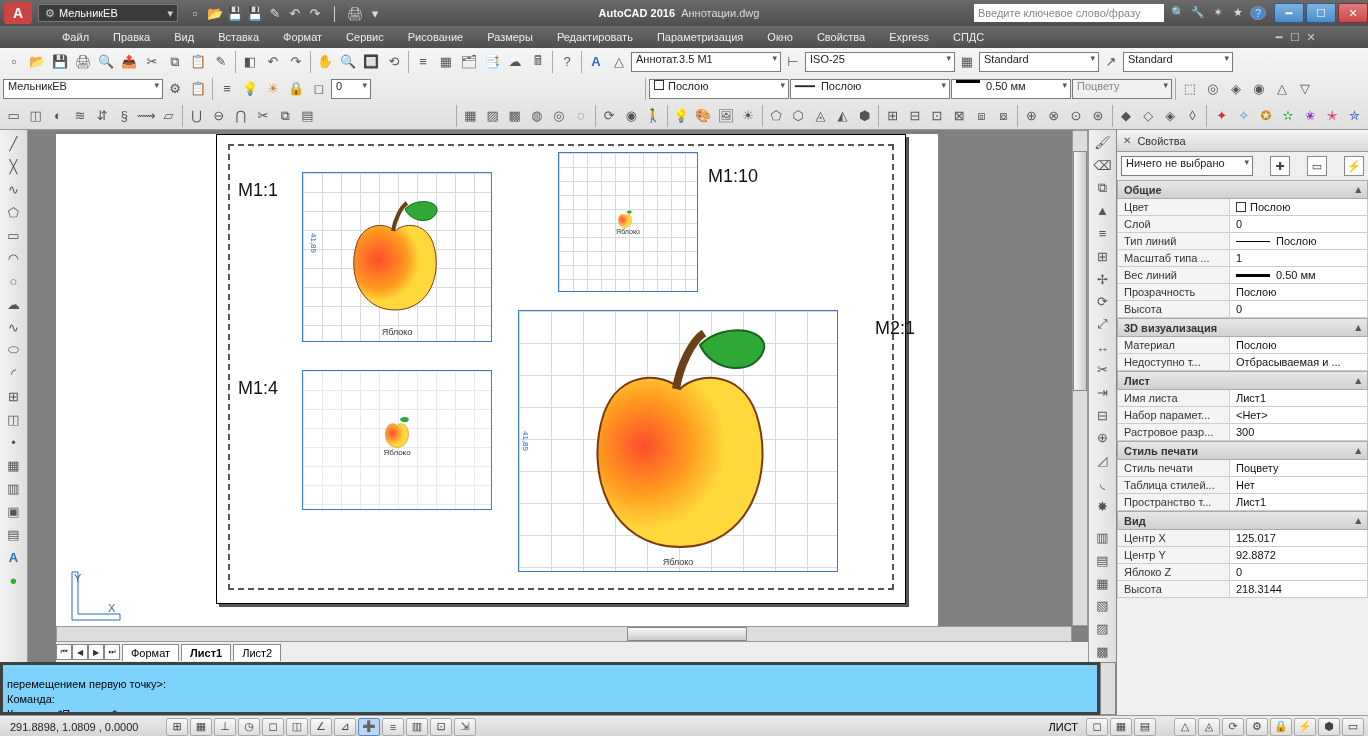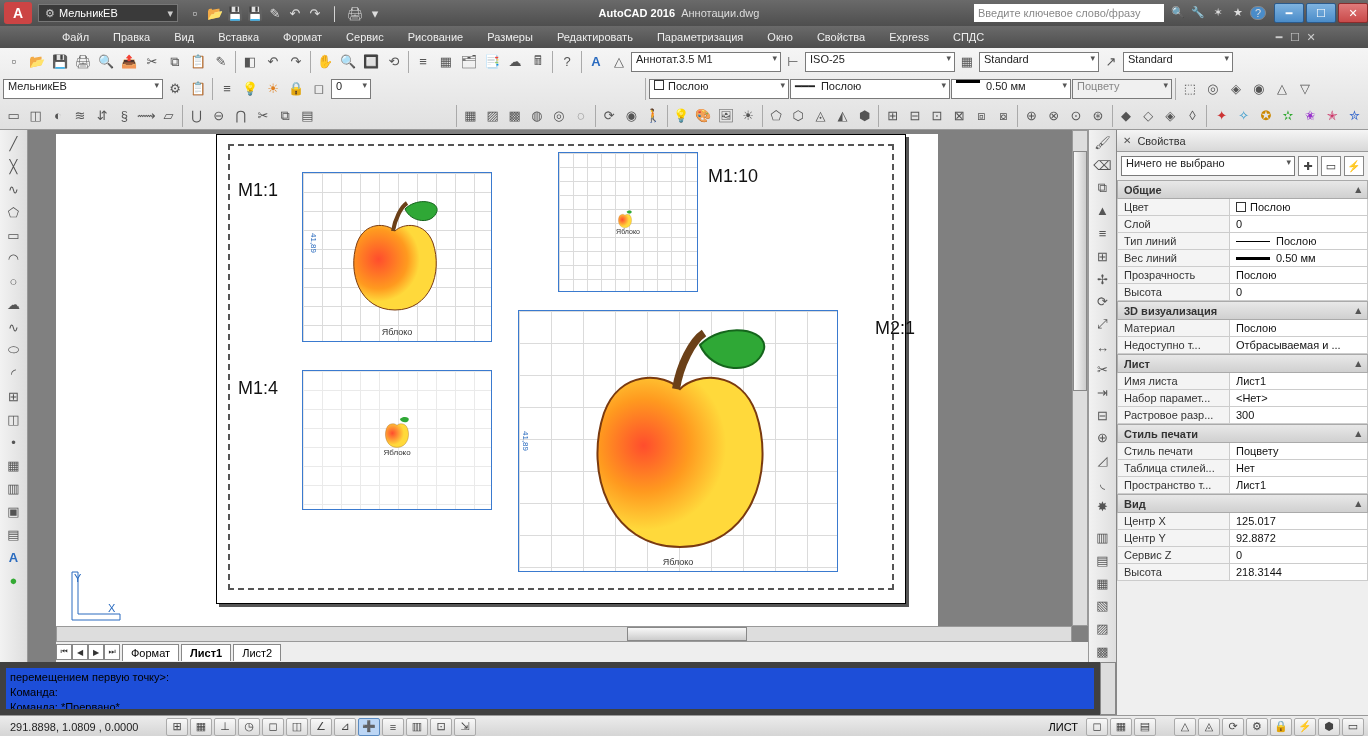--- a/index.html
+++ b/index.html
@@ -48,30 +48,30 @@
 .tab{border:1px solid #888;border-bottom:none;padding:1px 8px;background:#fff;margin-left:2px;height:17px;display:flex;align-items:center;position:relative}
 .tab.active{background:#fff;font-weight:bold}
 .hscroll{position:absolute;bottom:20px;left:28px;right:16px;height:16px;background:#ddd;border:1px solid #999;display:flex}
 .hscroll .thumb{width:120px;background:linear-gradient(#f8f8f8,#ccc);border:1px solid #888;margin-left:570px}
 .vscroll{position:absolute;right:0;top:0;bottom:36px;width:16px;background:#ddd;border:1px solid #999}
 .vscroll .thumb{height:240px;background:linear-gradient(90deg,#f8f8f8,#ccc);border:1px solid #888;margin-top:20px}
 .rtb{width:28px;background:linear-gradient(90deg,#f2f2f2,#dedede);border-left:1px solid #999;display:flex;flex-direction:column;align-items:center;padding-top:2px;gap:1px}
 .props{width:252px;background:#efefef;border-left:1px solid #888;display:flex;flex-direction:column}
 .props-title{height:22px;background:linear-gradient(#f5f5f5,#d8d8d8);border-bottom:1px solid #999;display:flex;align-items:center;padding:0 6px;font-weight:normal;color:#333}
 .props-title::before{content:"✕";margin-right:6px;color:#555;font-size:10px}
-.props-sel{padding:4px;display:flex;gap:3px;align-items:center}
+.props-sel{padding:4px;display:flex;gap:17px;align-items:center}
 .props-sel .combo{flex:1}
 .props-sel .ico{width:20px;height:20px;border:1px solid #888;display:flex;align-items:center;justify-content:center;background:#fff;font-size:11px;color:#444}
 .cat{background:linear-gradient(#e8e8e8,#d0d0d0);border:1px solid #aaa;padding:2px 6px;font-weight:bold;color:#333;display:flex;align-items:center}
 .cat::after{content:"▴";margin-left:auto;color:#555}
 .prow{display:flex;border:1px solid #ccc;border-top:none}
 .prow .k{width:112px;padding:2px 6px;background:#f4f4f4;color:#333;border-right:1px solid #ccc;overflow:hidden;white-space:nowrap;text-overflow:ellipsis}
 .prow .v{flex:1;padding:2px 6px;background:#fff;color:#111;display:flex;align-items:center}
 .cmdarea{height:53px;display:flex}
-.cmdlog{flex:1;background:#1d4ed8;border:6px solid #404040;font-family:Consolas,monospace;font-size:12px;padding:2px 4px;color:#000;line-height:15px;overflow:hidden}
+.cmdlog{flex:1;background:#7dd3fc;border:3px solid #404040;font-family:Consolas,monospace;font-size:12px;padding:12px 4px;color:#000;line-height:15px;overflow:hidden}
 .cmdscrl{width:16px;background:#ddd;border:1px solid #888}
 .propslice{width:252px;background:#efefef;border-left:1px solid #888}
 .status{height:22px;background:linear-gradient(#ececec,#d4d4d4);border-top:1px solid #999;display:flex;align-items:center;padding:0 4px;gap:2px}
 .status .coords{min-width:160px;color:#222;padding:0 6px}
 .sbtn{width:22px;height:18px;border:1px solid #aaa;background:linear-gradient(#f8f8f8,#ddd);display:flex;align-items:center;justify-content:center;color:#444;font-size:11px;border-radius:2px}
 .sbtn.active{background:#bcd6f5;border-color:#5a8ac0}
 .status .spacer{flex:1}
 .apple{position:absolute}
 .apple svg{display:block}
 .dim{position:absolute;font-size:8px;color:#2a6bbf}
@@ -477,20 +477,26 @@
             </div>
           </div>
           <div class="prow">
             <div class="k">Тип линий</div>
             <div class="v">
               <span style="display: inline-block; width: 34px; height: 1px; background: rgb(0, 0, 0); margin-right: 6px;"></span>
               <span>Послою</span>
             </div>
           </div>
           <div class="prow">
+            <div class="k">Масштаб типа ...</div>
+            <div class="v">
+              <span>1</span>
+            </div>
+          </div>
+          <div class="prow">
             <div class="k">Вес линий</div>
             <div class="v">
               <span style="display: inline-block; width: 34px; height: 3px; background: rgb(0, 0, 0); margin-right: 6px;"></span>
               <span>0.50 мм</span>
             </div>
           </div>
           <div class="prow">
             <div class="k">Прозрачность</div>
             <div class="v">
               <span>Послою</span>
@@ -568,21 +574,21 @@
               <span>125.017</span>
             </div>
           </div>
           <div class="prow">
             <div class="k">Центр Y</div>
             <div class="v">
               <span>92.8872</span>
             </div>
           </div>
           <div class="prow">
-            <div class="k">Сервис Z</div>
+            <div class="k">Яблоко Z</div>
             <div class="v">
               <span>0</span>
             </div>
           </div>
           <div class="prow">
             <div class="k">Высота</div>
             <div class="v">
               <span>218.3144</span>
             </div>
           </div>

